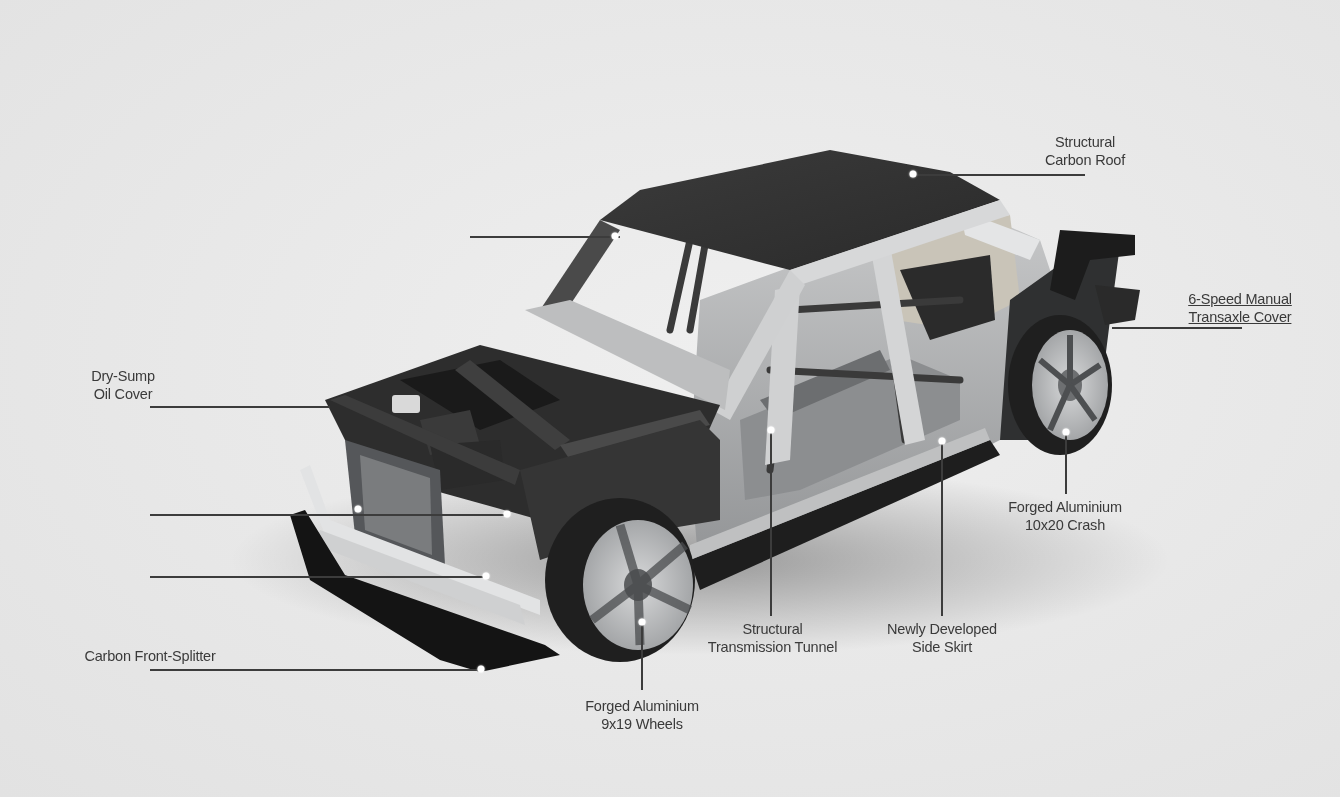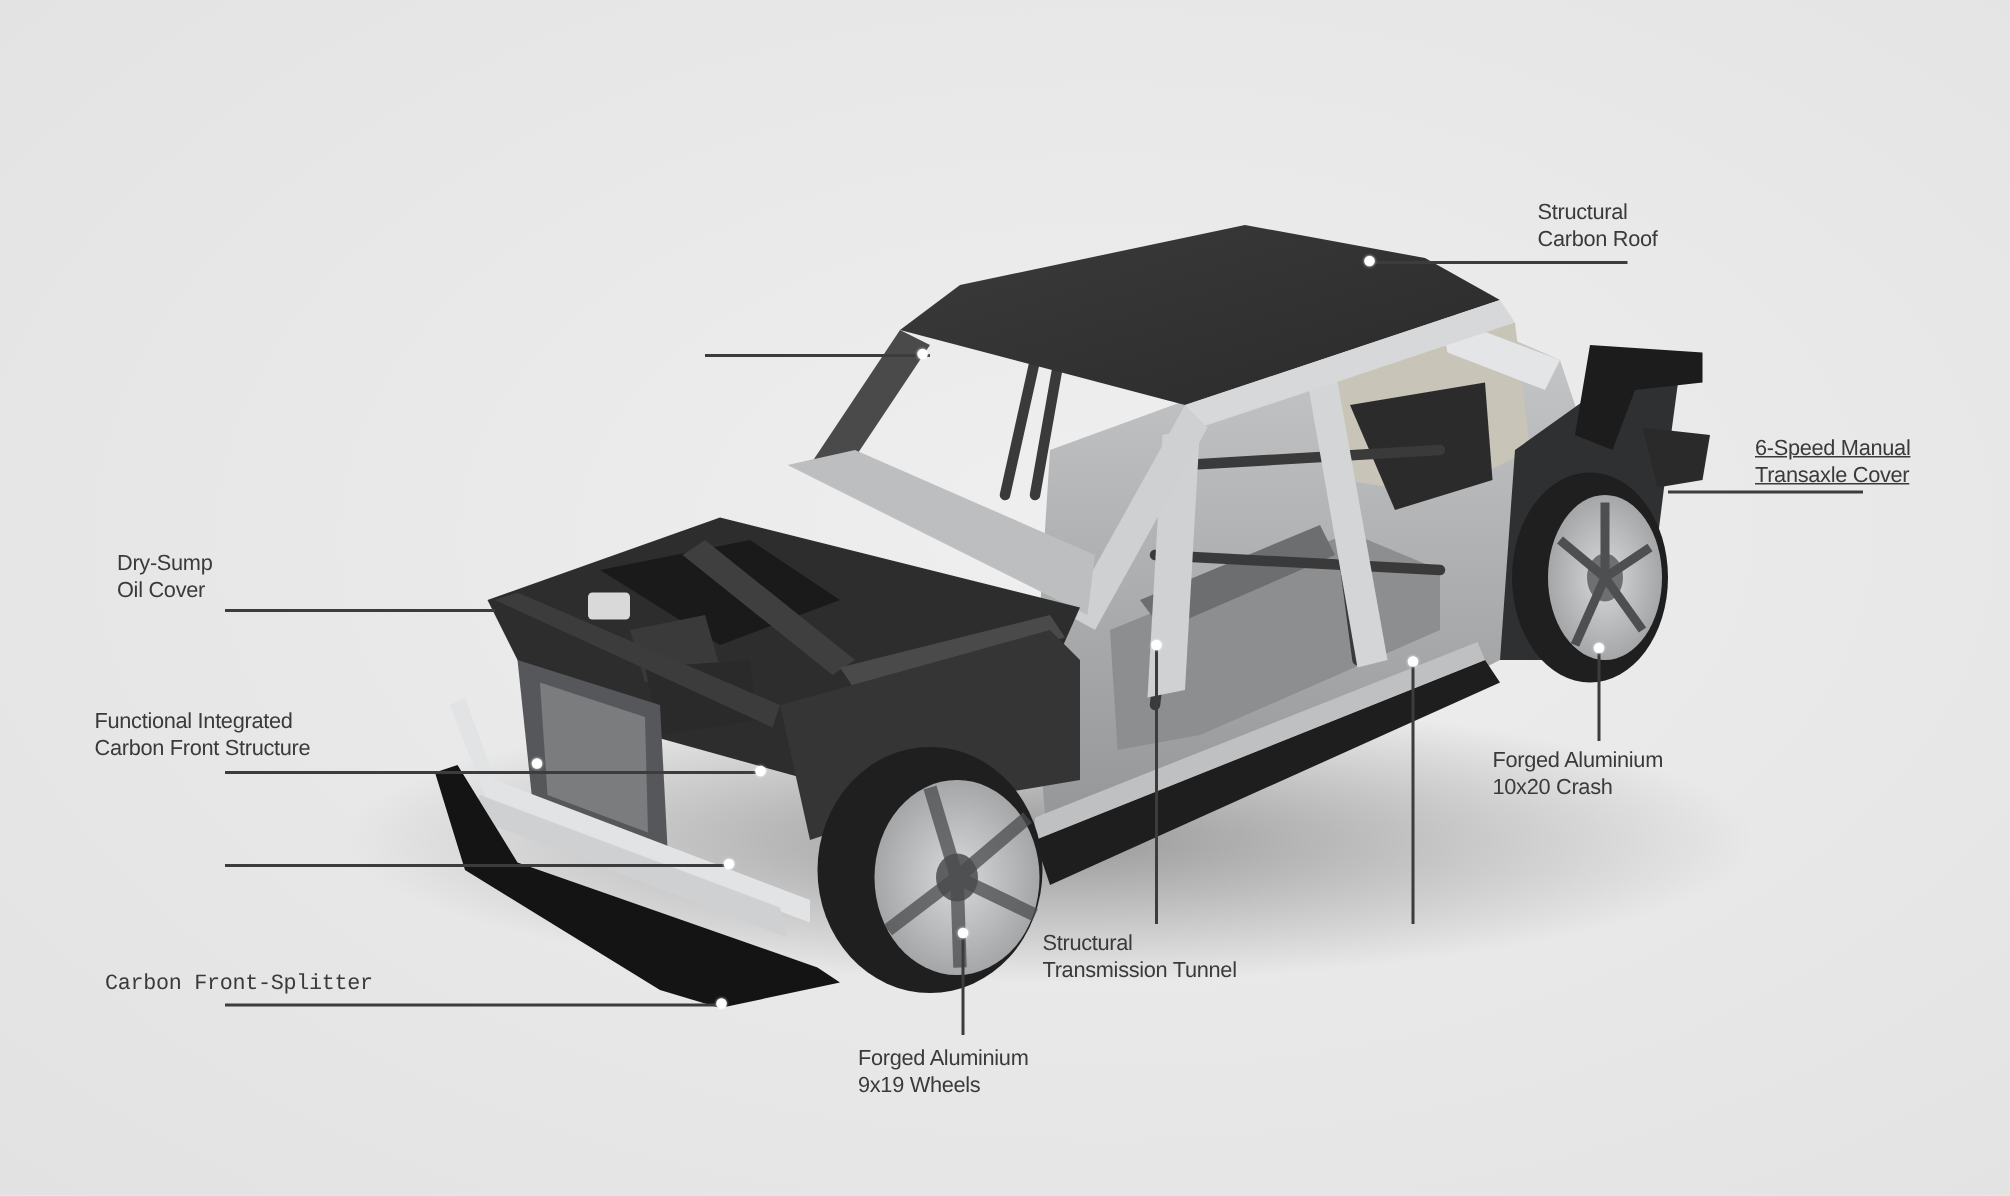--- a/index.html
+++ b/index.html
@@ -12,20 +12,21 @@
   .stage {
     position: absolute; left: 0; top: 0; width: 1340px; height: 797px;
     background: radial-gradient(ellipse at 55% 45%, #efefef 0%, #e9e9e9 45%, #e2e2e2 100%);
   }
   .car-svg { position: absolute; left: 0; top: 0; width: 1340px; height: 797px; }
   .label {
     position: absolute;
     color: #3a3a3a;
     font-size: 14.5px;
     line-height: 18px;
+    text-align: center;
     letter-spacing: -0.2px;
     white-space: nowrap;
   }
   .label span { display: block; }
   .leader-h { position: absolute; height: 2px; background: #3c3c3c; }
   .leader-v { position: absolute; width: 2px; background: #3c3c3c; }
   .dot {
     position: absolute; width: 7px; height: 7px; border-radius: 50%;
     background: #ffffff; box-shadow: 0 0 2px rgba(255,255,255,0.9);
     transform: translate(-50%, -50%);
@@ -160,32 +161,28 @@
     <span>Transaxle Cover</span>
   </div>
   <div class="leader-h" style="left:1112px; top:327px; width:130px;"></div>
 
   <div class="label" style="left:78px; top:367px; width:90px;">
     <span>Dry-Sump</span>
     <span>Oil Cover</span>
   </div>
   <div class="leader-h" style="left:150px; top:406px; width:180px;"></div>
 
-  <div class="label" style="left:63px; top:472px; width:170px;">
-    <span>Functional Integrated</span>
-    <span>Carbon Front Structure</span>
-  </div>
   <div class="leader-h" style="left:150px; top:514px; width:360px;"></div>
   <div class="dot" style="left:358px; top:509px;"></div>
   <div class="dot" style="left:507px; top:514px;"></div>
 
   <div class="leader-h" style="left:150px; top:576px; width:335px;"></div>
   <div class="dot" style="left:486px; top:576px;"></div>
 
-  <div class="label" style="left:70px; top:647px; width:160px;font-family:Liberation Mono, monospace;">
+  <div class="label" style="left:70px; top:647px; width:160px;">
     <span>Carbon Front-Splitter</span>
   </div>
   <div class="leader-h" style="left:150px; top:669px; width:330px;"></div>
   <div class="dot" style="left:481px; top:669px;"></div>
 
   <div class="leader-v" style="left:1065px; top:432px; height:62px;"></div>
   <div class="dot" style="left:1066px; top:432px;"></div>
   <div class="label" style="left:995px; top:498px; width:140px;">
     <span>Forged Aluminium</span>
     <span>10x20 Crash</span>
@@ -193,20 +190,24 @@
 
   <div class="leader-v" style="left:770px; top:430px; height:186px;"></div>
   <div class="dot" style="left:771px; top:430px;"></div>
   <div class="label" style="left:695px; top:620px; width:155px;">
     <span>Structural</span>
     <span>Transmission Tunnel</span>
   </div>
 
   <div class="leader-v" style="left:941px; top:441px; height:175px;"></div>
   <div class="dot" style="left:942px; top:441px;"></div>
+  <div class="label" style="left:872px; top:620px; width:140px;">
+    <span>Newly Developed</span>
+    <span>Side Skirt</span>
+  </div>
 
   <div class="leader-v" style="left:641px; top:622px; height:68px;"></div>
   <div class="dot" style="left:642px; top:622px;"></div>
   <div class="label" style="left:572px; top:697px; width:140px;">
     <span>Forged Aluminium</span>
     <span>9x19 Wheels</span>
   </div>
 
 </div>
 

